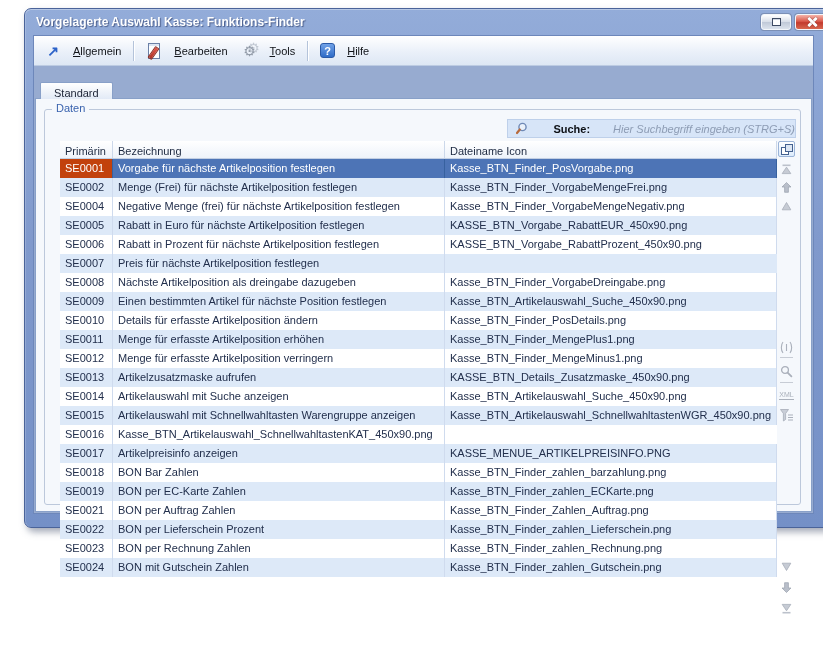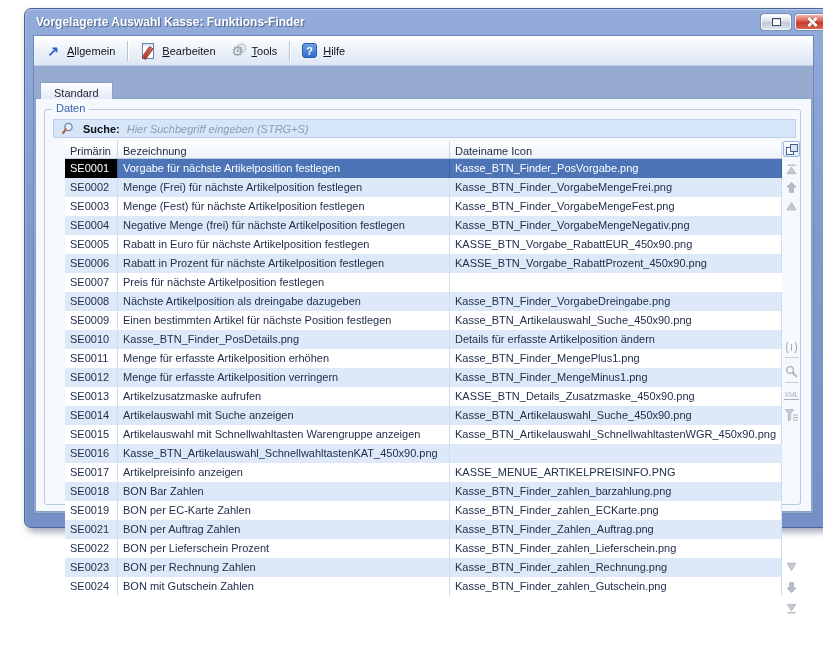--- a/index.html
+++ b/index.html
@@ -46,21 +46,21 @@
     background:#97abd0; border:1px solid #6d87ba;
     display:flex; flex-direction:column;
   }
 
   
   .toolbar {
     height:30px; flex:none; display:flex; align-items:center; padding:0 4px;
     background:linear-gradient(#ffffff,#eaf0f9 55%,#dde7f4);
     border-bottom:1px solid #bccbe2;
   }
-  .tb-item { display:flex; align-items:center; gap:6px; padding:3px 7px; font-size:11px; color:#101318; cursor:default; }
+  .tb-item { display:flex; align-items:center; gap:12px; padding:3px 7px; font-size:11px; color:#101318; cursor:default; }
   .tb-item u { text-decoration:underline; }
   .tb-sep { width:1px; height:20px; background:#b4c3da; box-shadow:1px 0 0 #ffffff; margin:0 5px; }
 
   .tb-icon { display:inline-flex; align-items:center; justify-content:center; width:16px; height:16px; }
   .icon-arrow-ne::before { content:"\2197"; color:#2d63c9; font-weight:bold; font-size:14px; line-height:14px; }
   .icon-gears::before { content:"\2699"; color:#939ca9; font-size:14px; line-height:14px; text-shadow:4px -3px 0 #c2c9d3; }
   .icon-help { background:linear-gradient(#71a2e8,#2f6cc7); border:1px solid #2a5aa8; border-radius:3px; width:15px; height:15px; }
   .icon-help::before { content:"?"; color:#fff; font-weight:bold; font-size:11px; }
   .icon-edit-doc { position:relative; }
   .icon-edit-doc::before { content:""; position:absolute; left:2px; top:0; width:10px; height:14px; background:#fff; border:1px solid #6b80a6; box-shadow:inset 0 2px 0 #dde6f3; }
@@ -79,27 +79,27 @@
   .page {
     flex:1; margin:0 1px 1px 1px; background:#f5f8fc;
     border:1px solid #88a0c8; position:relative; z-index:1;
     display:flex; flex-direction:column; min-height:0;
   }
 
   
   .groupbox {
     flex:1; margin:10px 10px 6px 8px; min-height:0;
     border:1px solid #bcc8db; border-radius:3px; position:relative;
-    padding:9px 4px 4px 8px; display:flex; flex-direction:column;
+    padding:9px 4px 4px 8px; display:flex; flex-direction:column;align-items:flex-end;
   }
   .gb-label { position:absolute; top:-8px; left:7px; background:#f5f8fc; padding:0 4px; font-size:11px; color:#3a63ae; }
 
   
   .searchbar {
-    flex:none; height:19px; display:flex; align-items:center; gap:7px;
+    flex:none; height:19px; display:flex; align-items:center; gap:23px;
     padding-left:8px; font-size:11px;
     background:#d7e5f8; border:1px solid #bed0ea; cursor:text;
   }
   .search-label { font-weight:bold; color:#0c0f14; }
   .search-placeholder { font-style:italic; color:#8d9cb4; }
 
   
   .gridwrap { flex:1; margin:3px 0 0 12px; display:flex; min-height:0; }
   .grid { width:717px; flex:none; }
   .grid-header { display:flex; height:18px; background:linear-gradient(#ffffff,#eef3fa); border-bottom:1px solid #c2cfe3; }
@@ -113,21 +113,21 @@
     border-left:3px solid transparent; border-right:3px solid transparent; border-top:5px solid #56627a; }
 
   .row { display:flex; height:19px; background:#ffffff; cursor:default; }
   .row:nth-child(even) { background:#dde9f8; }
   .cell {
     font-size:11px; color:#222f4c; line-height:18px; padding-left:5px;
     border-right:1px solid #cfdbee; white-space:nowrap; overflow:hidden;
   }
   .row.selected { background:#4d74b6; }
   .row.selected .cell { color:#ffffff; border-right-color:#37619f; }
-  .row.selected .cell.col0 { background:#000000; }
+  .row.selected .cell.col0 { background:#c2410c; }
 
   
   .strip { width:19px; flex:none; position:relative; }
   .sicon { position:absolute; left:3px; width:13px; height:13px; display:flex; align-items:center; justify-content:center; cursor:default; }
   .sline { position:absolute; left:3px; width:13px; border-top:1px solid #c7ccd5; }
   .chooser-btn {
     position:absolute; left:1px; top:0; width:17px; height:16px;
     background:linear-gradient(#ffffff,#dcebfc); border:1px solid #9ab3d7; border-radius:2px;
     display:flex; align-items:center; justify-content:center; cursor:default;
   }
@@ -211,25 +211,20 @@
                   <div class="cell col0">SE0001</div>
                   <div class="cell col1">Vorgabe für nächste Artikelposition festlegen</div>
                   <div class="cell col2">Kasse_BTN_Finder_PosVorgabe.png</div>
                 </div>
                 <div class="row">
                   <div class="cell col0">SE0002</div>
                   <div class="cell col1">Menge (Frei) für nächste Artikelposition festlegen</div>
                   <div class="cell col2">Kasse_BTN_Finder_VorgabeMengeFrei.png</div>
                 </div>
                 <div class="row">
-                  <div class="cell col0">SE0003</div>
-                  <div class="cell col1">Menge (Fest) für nächste Artikelposition festlegen</div>
-                  <div class="cell col2">Kasse_BTN_Finder_VorgabeMengeFest.png</div>
-                </div>
-                <div class="row">
                   <div class="cell col0">SE0004</div>
                   <div class="cell col1">Negative Menge (frei) für nächste Artikelposition festlegen</div>
                   <div class="cell col2">Kasse_BTN_Finder_VorgabeMengeNegativ.png</div>
                 </div>
                 <div class="row">
                   <div class="cell col0">SE0005</div>
                   <div class="cell col1">Rabatt in Euro für nächste Artikelposition festlegen</div>
                   <div class="cell col2">KASSE_BTN_Vorgabe_RabattEUR_450x90.png</div>
                 </div>
                 <div class="row">
@@ -246,22 +241,22 @@
                   <div class="cell col1">Nächste Artikelposition als dreingabe dazugeben</div>
                   <div class="cell col2">Kasse_BTN_Finder_VorgabeDreingabe.png</div>
                 </div>
                 <div class="row">
                   <div class="cell col0">SE0009</div>
                   <div class="cell col1">Einen bestimmten Artikel für nächste Position festlegen</div>
                   <div class="cell col2">Kasse_BTN_Artikelauswahl_Suche_450x90.png</div>
                 </div>
                 <div class="row">
                   <div class="cell col0">SE0010</div>
+                  <div class="cell col1">Details für erfasste Artikelposition ändern</div>
                   <div class="cell col2">Kasse_BTN_Finder_PosDetails.png</div>
-                  <div class="cell col1">Details für erfasste Artikelposition ändern</div>
                 </div>
                 <div class="row">
                   <div class="cell col0">SE0011</div>
                   <div class="cell col1">Menge für erfasste Artikelposition erhöhen</div>
                   <div class="cell col2">Kasse_BTN_Finder_MengePlus1.png</div>
                 </div>
                 <div class="row">
                   <div class="cell col0">SE0012</div>
                   <div class="cell col1">Menge für erfasste Artikelposition verringern</div>
                   <div class="cell col2">Kasse_BTN_Finder_MengeMinus1.png</div>

